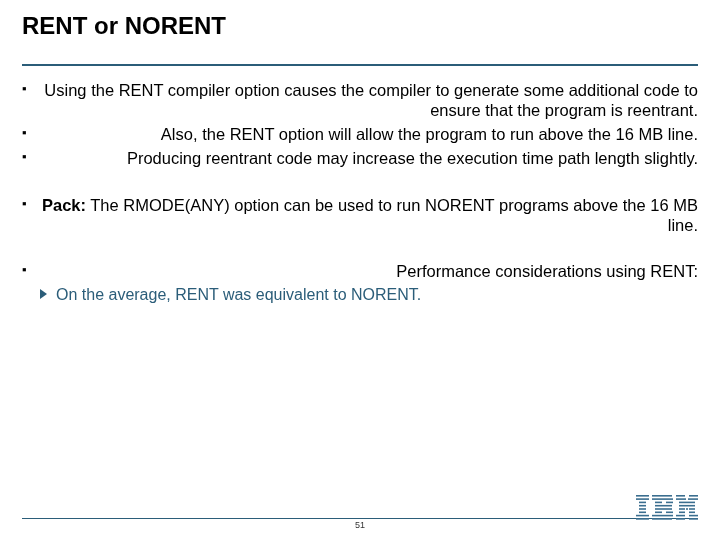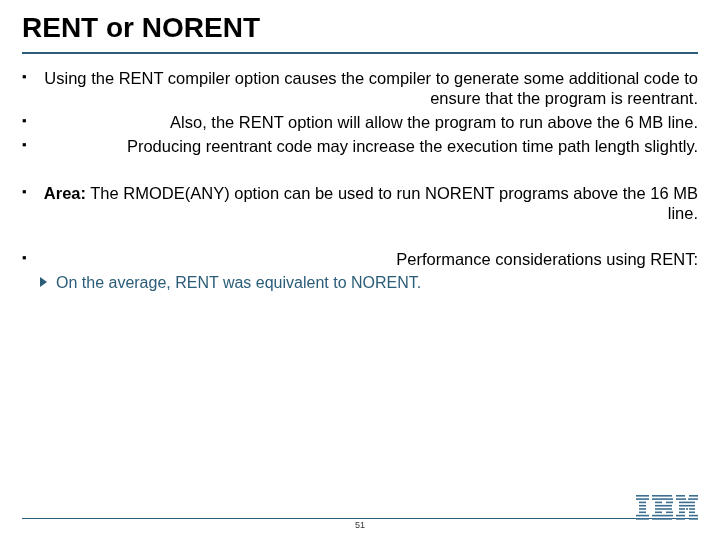--- a/index.html
+++ b/index.html
@@ -1,18 +1,18 @@
 <!DOCTYPE html>
 <html><head>
 <meta charset="utf-8">
 <style>
   * { margin: 0; padding: 0; box-sizing: border-box; }
   html, body { width: 720px; height: 540px; font-family: Arial, Helvetica, sans-serif; background: #fff; color: #000; }
   .slide { width: 720px; height: 540px; position: relative; padding: 12px 22px 0 22px; }
-  .title { font-size: 28px; font-weight: bold; color: #000; padding-bottom: 8px; }
+  .title { font-size: 24px; font-weight: bold; color: #000; padding-bottom: 24px; }
   .title-rule { border: none; border-top: 2px solid #2b5d79; margin-bottom: 14px; }
   ul.top { list-style: none; }
   ul.top > li { font-size: 16.5px; line-height: 1.22; margin-bottom: 4px; padding-left: 18px; position: relative; color: #000; text-align: right; }
   ul.top > li::before { content: "\25AA"; position: absolute; left: 0; top: 1px; font-size: 13px; color: #000; }
   .gap { height: 22px; }
   ul.sub { list-style: none; margin-top: 2px; }
   ul.sub > li { font-size: 16px; line-height: 1.3; padding-left: 34px; position: relative; color: #2b5d79; }
   ul.sub > li::before { content: ""; position: absolute; left: 18px; top: 4px; width: 0; height: 0; border-top: 5px solid transparent; border-bottom: 5px solid transparent; border-left: 7px solid #2b5d79; }
   .footer { position: absolute; bottom: 10px; left: 0; width: 720px; }
   .footer-rule { border: none; border-top: 1px solid #2b5d79; margin: 0 22px 0 22px; }
@@ -23,29 +23,29 @@
 </style>
 </head>
 <body>
 
 <div class="slide">
   <div class="title">RENT or NORENT</div>
   <hr class="title-rule">
 
   <ul class="top">
     <li>Using the RENT compiler option causes the compiler to generate some additional code to ensure that the program is reentrant.</li>
-    <li>Also, the RENT option will allow the program to run above the 6 MB line.</li>
+    <li>Also, the RENT option will allow the program to run above the 16 MB line.</li>
     <li>Producing reentrant code may increase the execution time path length slightly.</li>
   </ul>
 
   <div class="gap"></div>
 
   <ul class="top">
     <li>
-      <span class="bold">Area:</span><span> The RMODE(ANY) option can be used to run NORENT programs above the 16 MB line.</span>
+      <span class="bold">Pack:</span><span> The RMODE(ANY) option can be used to run NORENT programs above the 16 MB line.</span>
     </li>
   </ul>
 
   <div class="gap"></div>
 
   <ul class="top">
     <li>Performance considerations using RENT:</li>
   </ul>
   <ul class="sub">
     <li>On the average, RENT was equivalent to NORENT.</li>

